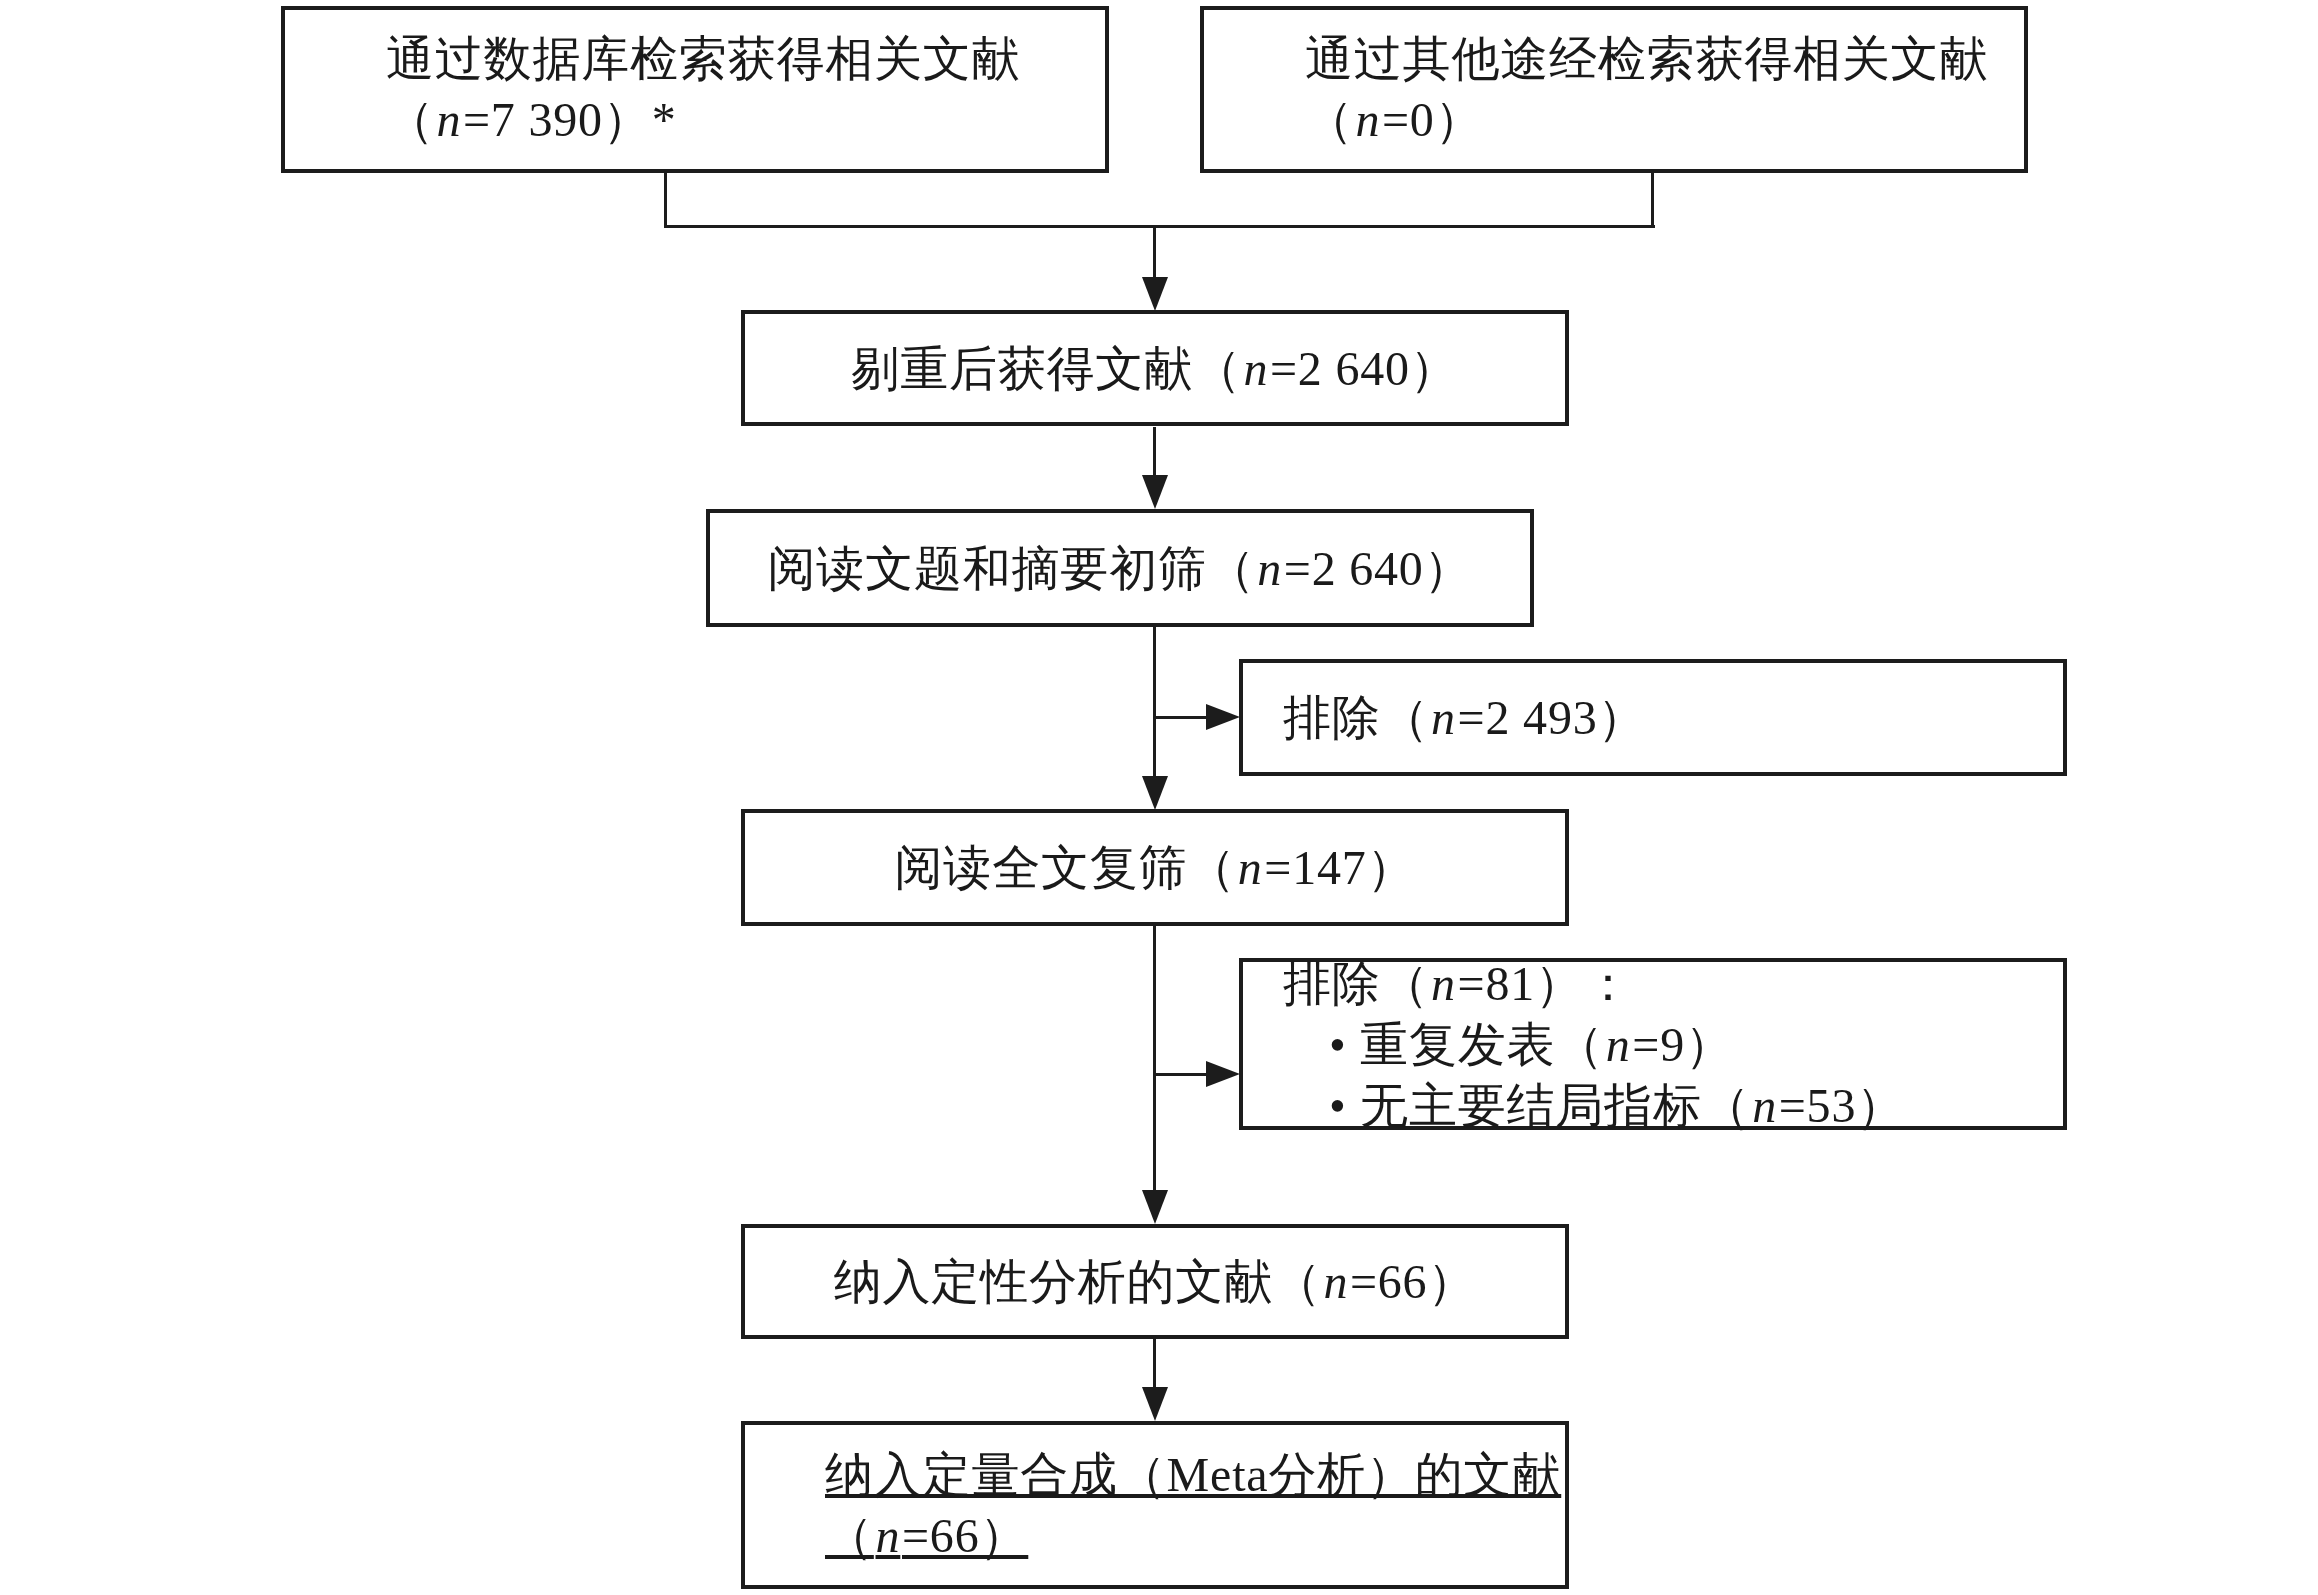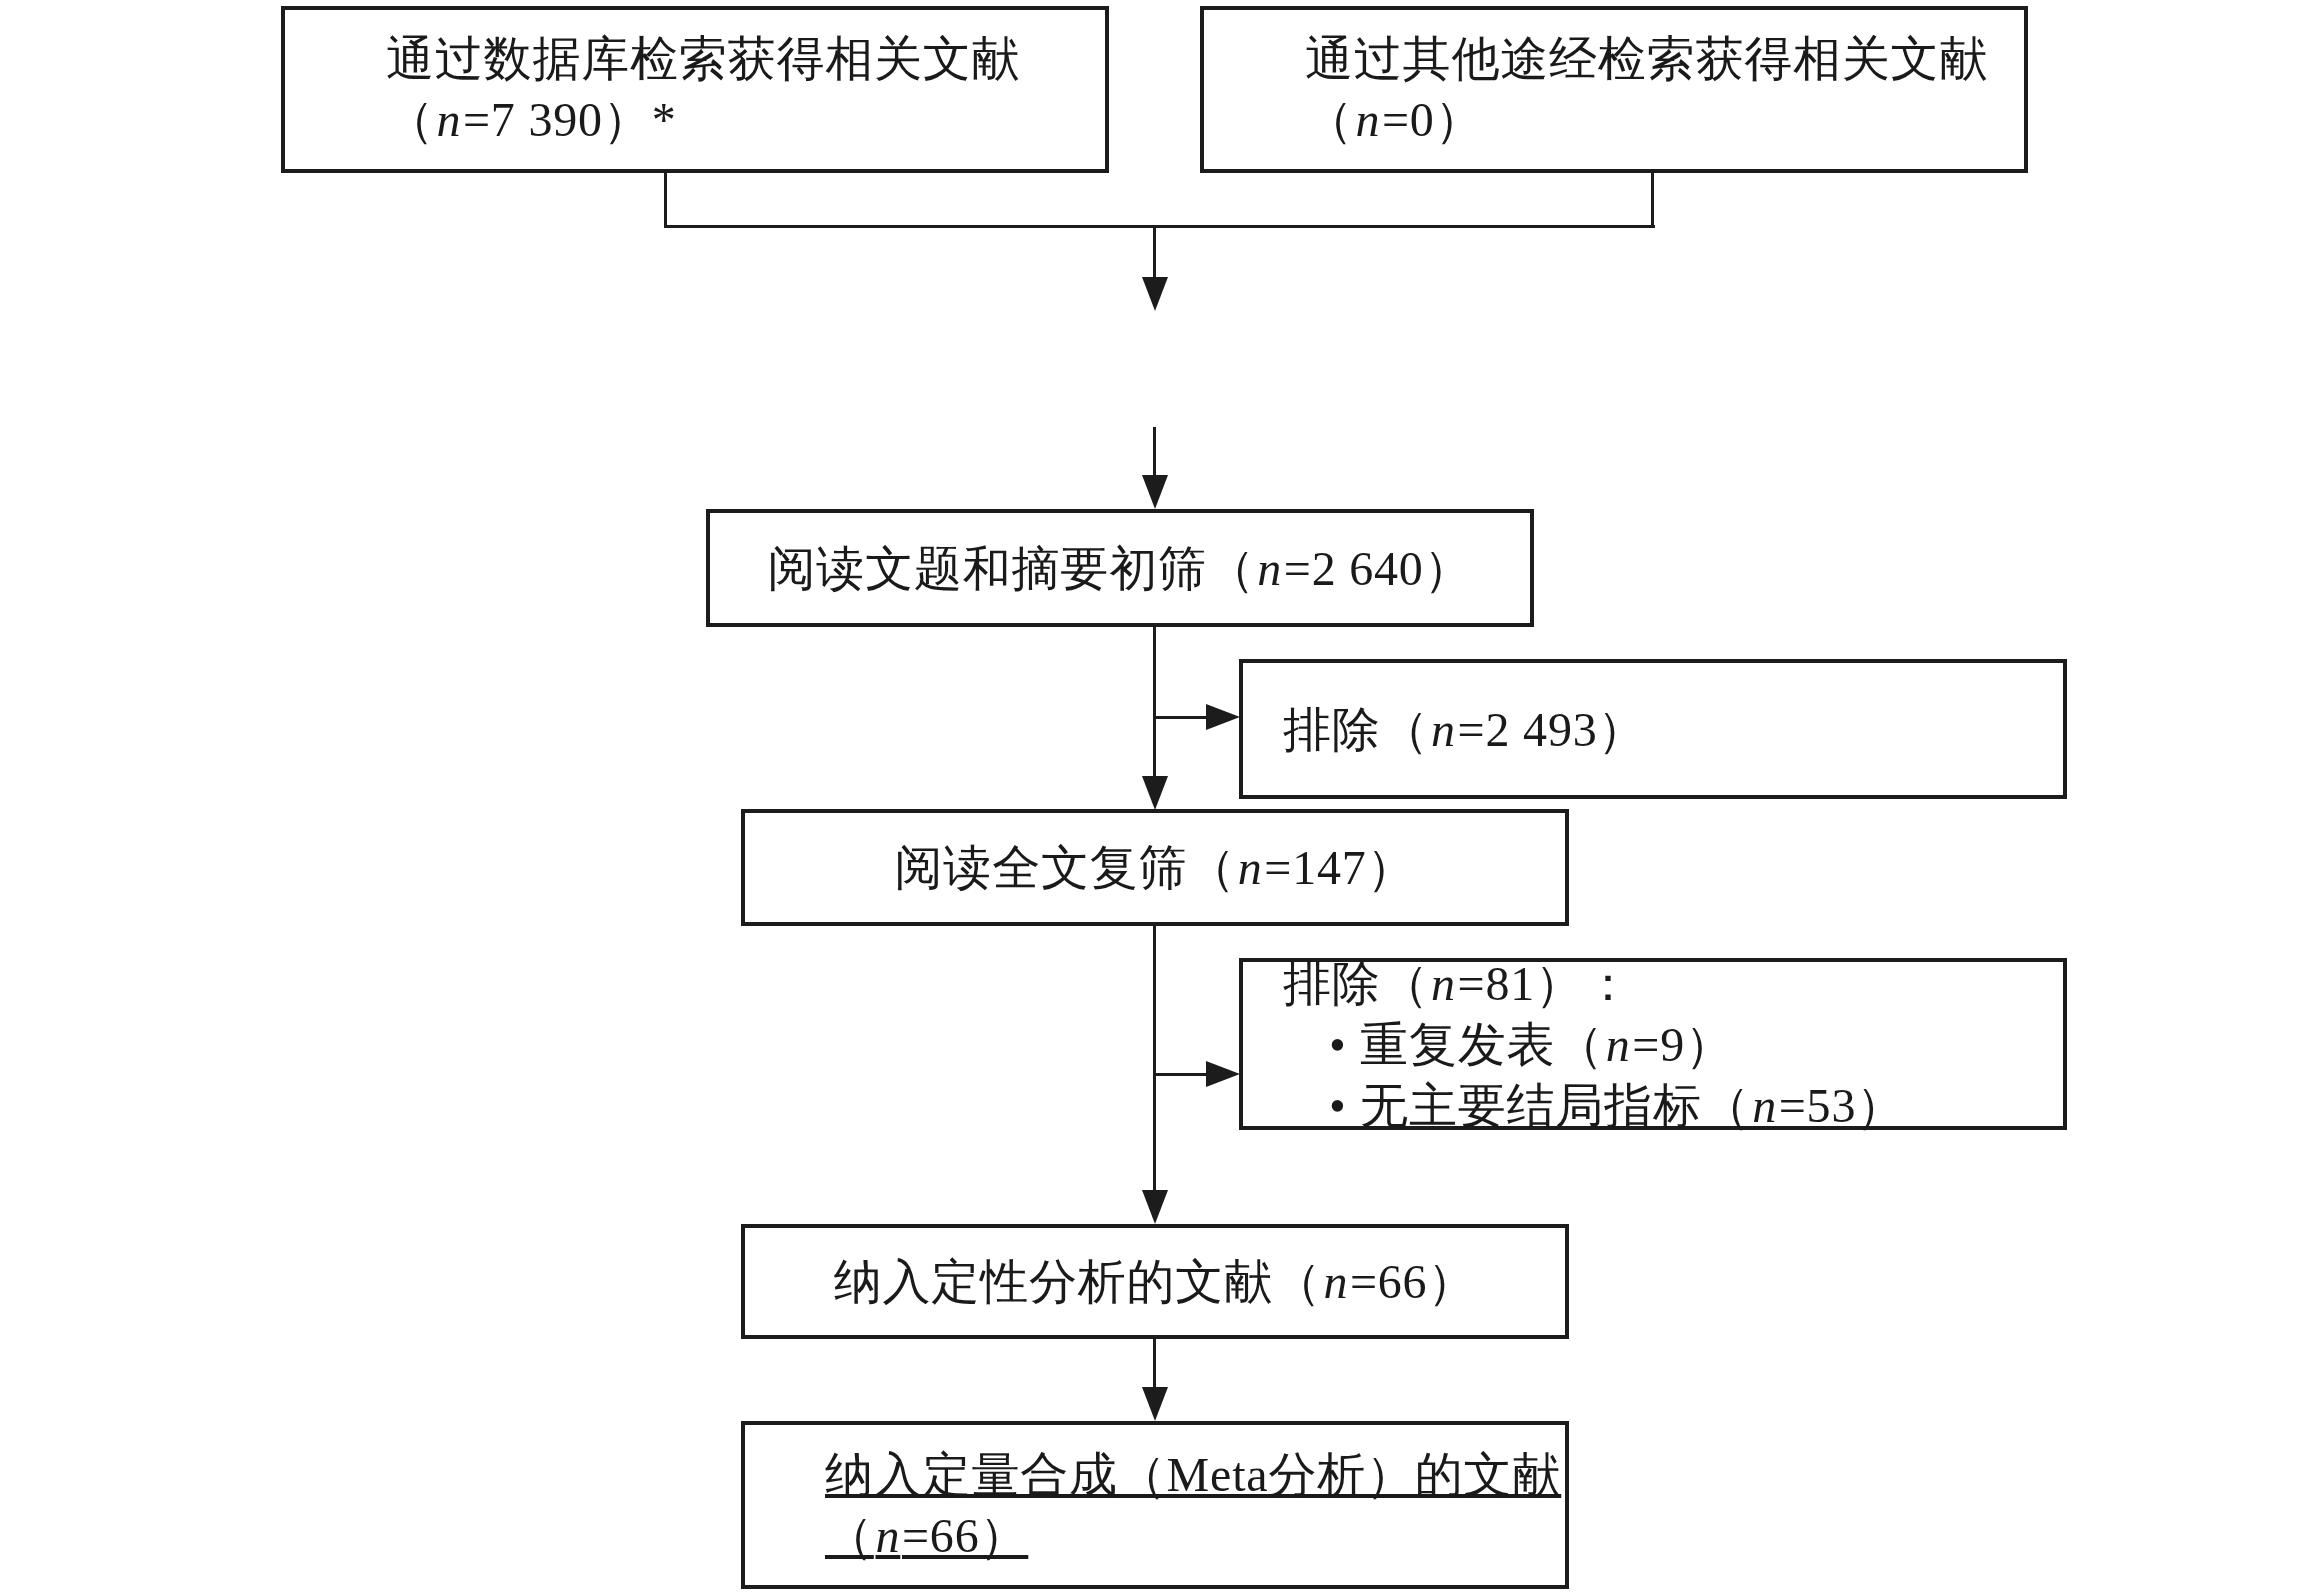--- a/index.html
+++ b/index.html
@@ -58,34 +58,37 @@
     <div class="line-row"><span>通过其他途经检索获得相关文献</span></div>
     <div class="line-row"><span>（</span><span class="nvar">n</span><span>=0）</span></div>
   </div>
 
   <div class="vline" style="left:664px;top:172px;width:3.4px;height:56px"></div>
   <div class="vline" style="left:1651px;top:172px;width:3.4px;height:56px"></div>
   <div class="hline" style="left:664px;top:225px;width:991px;height:3.4px"></div>
   <div class="vline" style="left:1153px;top:225px;width:3.4px;height:56px"></div>
   <div class="ah-down" style="left:1142px;top:277px"></div>
 
+  <div class="box center" style="left:741px;top:310px;width:828px;height:116px">
+    <div class="line-row"><span>剔重后获得文献</span><span>（</span><span class="nvar">n</span><span>=2 640）</span></div>
+  </div>
 
   <div class="vline" style="left:1153px;top:427px;width:3.4px;height:57px"></div>
   <div class="ah-down" style="left:1142px;top:475px"></div>
 
   <div class="box center" style="left:706px;top:509px;width:828px;height:118px">
     <div class="line-row"><span>阅读文题和摘要初筛</span><span>（</span><span class="nvar">n</span><span>=2 640）</span></div>
   </div>
 
   <div class="vline" style="left:1153px;top:627px;width:3.4px;height:156px"></div>
   <div class="ah-down" style="left:1142px;top:776px"></div>
   <div class="hline" style="left:1155px;top:716px;width:56px;height:3.4px"></div>
   <div class="ah-right" style="left:1206px;top:704px"></div>
 
-  <div class="box pad-sm" style="left:1239px;top:659px;width:828px;height:140px">
+  <div class="box pad-sm" style="left:1239px;top:659px;width:828px;height:117px">
     <div class="line-row"><span>排除</span><span>（</span><span class="nvar">n</span><span>=2 493）</span></div>
   </div>
 
   <div class="box center" style="left:741px;top:809px;width:828px;height:117px">
     <div class="line-row"><span>阅读全文复筛</span><span>（</span><span class="nvar">n</span><span>=147）</span></div>
   </div>
 
   <div class="vline" style="left:1153px;top:926px;width:3.4px;height:273px"></div>
   <div class="ah-down" style="left:1142px;top:1190px"></div>
   <div class="hline" style="left:1155px;top:1073px;width:56px;height:3.4px"></div>

